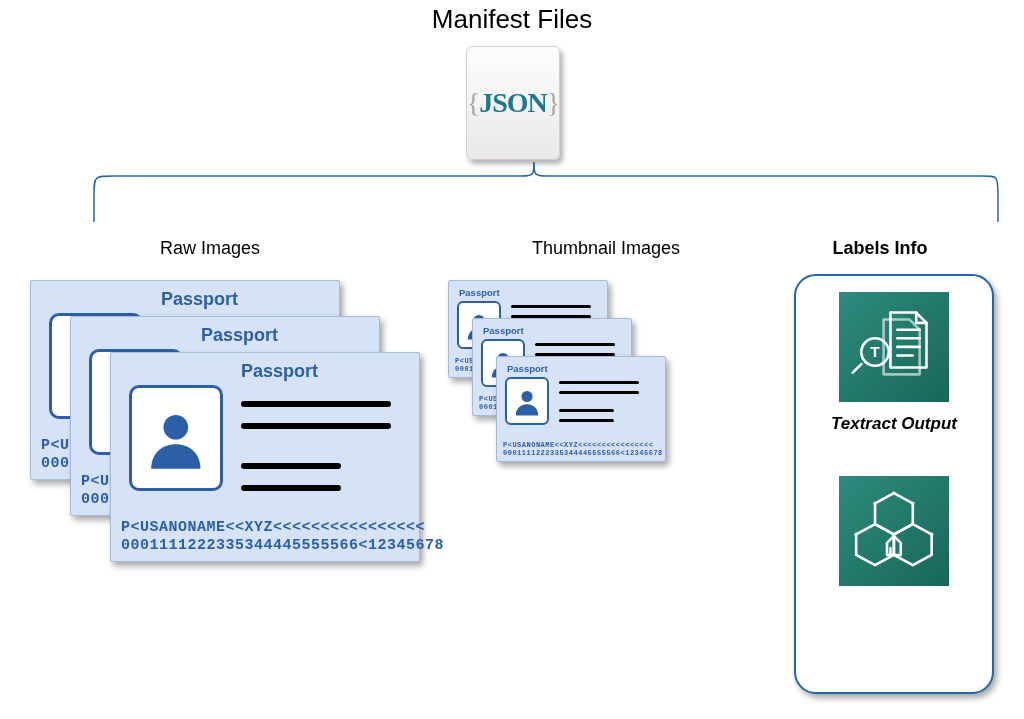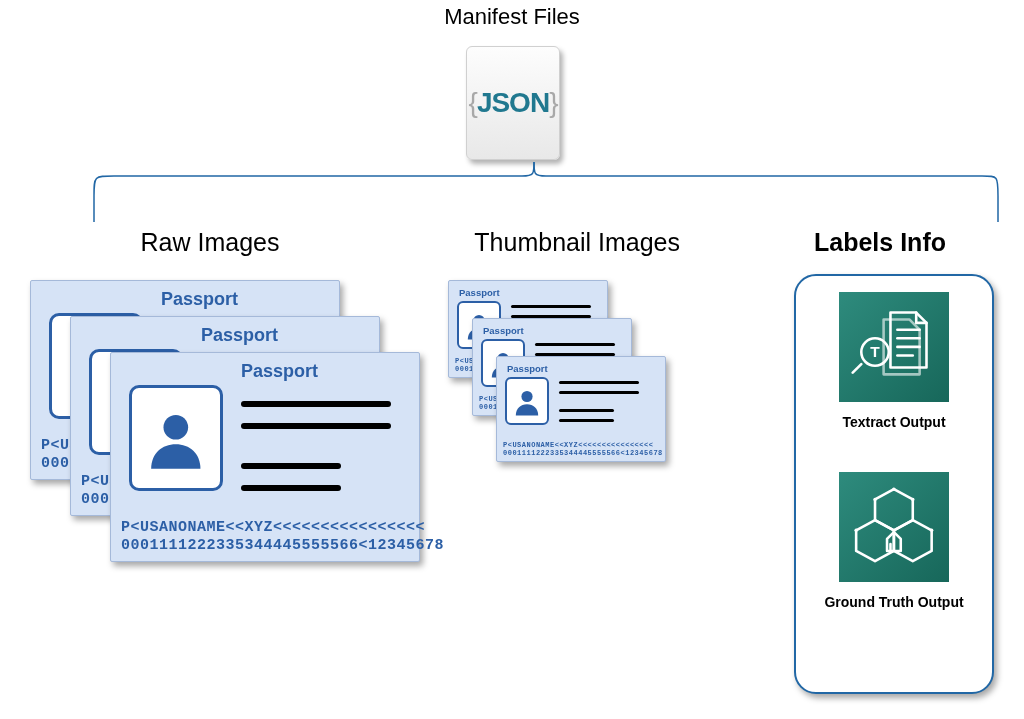--- a/index.html
+++ b/index.html
@@ -12,40 +12,40 @@
     color: #000;
     position: relative;
     overflow: hidden;
   }
   .main-title {
     position: absolute;
     top: 4px;
     left: 0;
     width: 1024px;
     text-align: center;
-    font-size: 22px;
+    font-size: 26px;
   }
   
   .json-card {
     position: absolute;
     top: 46px;
     left: 466px;
     width: 92px;
     height: 112px;
     background: linear-gradient(#fdfdfd, #e8e8e8);
     border: 1px solid #d0d0d0;
     border-radius: 6px;
     box-shadow: 3px 4px 5px rgba(0,0,0,0.3);
     display: flex;
     align-items: center;
     justify-content: center;
   }
   .json-label {
     color: #20788f;
-    font-family: Liberation Sans, sans-serif;
+    font-family: Liberation Serif, serif;
     font-size: 28px;
     font-weight: bold;
     letter-spacing: -1px;
   }
   .json-brace {
     color: #a8a8a8;
     font-weight: 400;
   }
 
   
@@ -58,22 +58,22 @@
   }
   .bracket-svg path {
     fill: none;
     stroke: #2167a5;
     stroke-width: 1.5;
   }
 
   
   .section-title {
     position: absolute;
-    top: 228px;
-    font-size: 25px;
+    top: 238px;
+    font-size: 18px;
     text-align: center;
   }
   #sec-raw   { left: 80px;  width: 260px; }
   #sec-thumb { left: 420px; width: 260px; text-align: right; }
   #sec-labels{ left: 780px; width: 200px; font-weight: bold; }
 
   
   .passport {
     position: absolute;
     background: #d6e3f6;
@@ -177,23 +177,24 @@
     background: #1e7a6d;
     background: linear-gradient(135deg, #2e8b7d, #17675a);
     display: flex;
     align-items: center;
     justify-content: center;
   }
   .aws-icon svg { width: 78%; height: 78%; }
   .aws-icon svg * { stroke: #fff; fill: none; stroke-width: 3; stroke-linecap: round; stroke-linejoin: round; }
   .aws-caption {
     font-weight: bold;
-    font-size: 14px;
+    font-size: 17px;
     text-align: left;
     line-height: 1.15;
+    font-style: italic;
   }
 </style>
 </head>
 <body>
 
 <div class="main-title">Manifest Files</div>
 
 <div class="json-card">
   <span class="json-label">
     <span class="json-brace">{</span><span>JSON</span><span class="json-brace">}</span>
@@ -353,14 +354,13 @@
       <path d="M42 64 l8 -8 l8 8 v14 h-16 z"></path>
       <line x1="46" y1="78" x2="46" y2="70"></line>
 
       <circle cx="50" cy="6" r="2" style="fill:#fff;stroke:none"></circle>
       <circle cx="72" cy="18" r="2" style="fill:#fff;stroke:none"></circle>
       <circle cx="28" cy="18" r="2" style="fill:#fff;stroke:none"></circle>
       <circle cx="94" cy="54" r="2" style="fill:#fff;stroke:none"></circle>
       <circle cx="6" cy="54" r="2" style="fill:#fff;stroke:none"></circle>
     </svg>
   </div>
-  <div class="aws-caption">Ground Truth Output</div>
 </div>
 
 </body></html>

